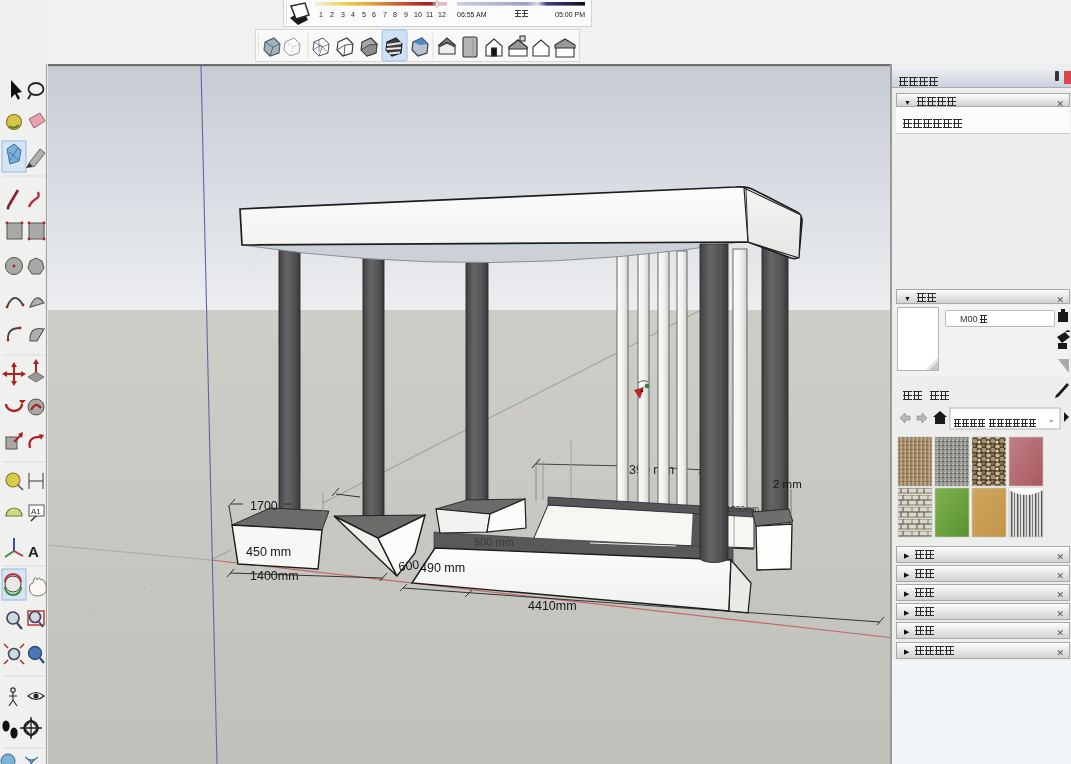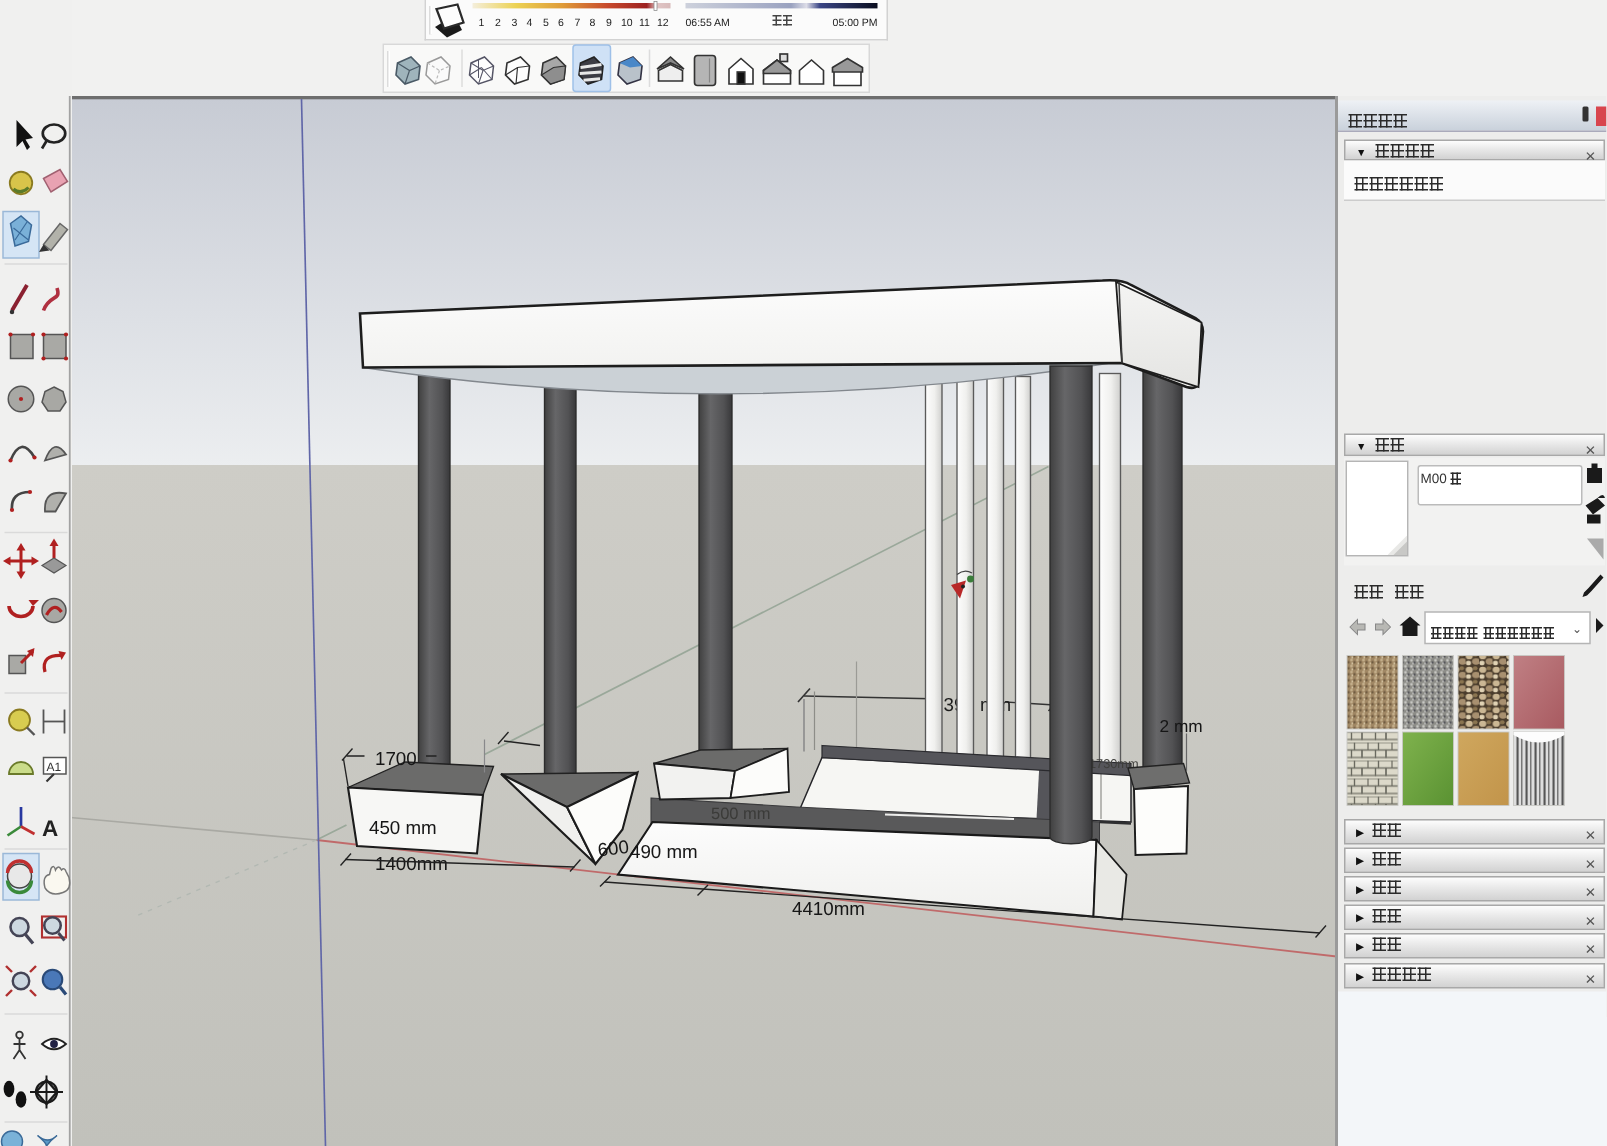--- a/index.html
+++ b/index.html
@@ -451,21 +451,21 @@
 <span class="g"></span><span class="g"></span><span class="g"></span><span class="g"></span><span class="g"></span><span class="g"></span>
 </div>
 
 <div class="hdr" style="top:289px;height:15px"><span class="tri">▼</span><span class="g"></span><span class="g"></span><span class="x">✕</span></div>
 <div class="abs" style="left:896px;top:305px;width:174px;height:72px;background:#f2f2f1"></div>
 <div class="abs" style="left:897px;top:307px;width:42px;height:64px;background:#fff;border:1px solid #b5b5b5"></div>
 <svg class="abs" style="left:925px;top:357px" width="14" height="14">
       <polygon points="13,0 13,13 0,13" fill="#e8e8e6"></polygon>
       <polygon points="13,4 13,13 4,13" fill="#c8c8c6"></polygon>
     </svg>
-<div class="abs" style="left:945px;top:310px;width:110px;height:27px;background:#fff;border:1px solid #bbb;border-radius:2px;font-size:9px;color:#333;padding:3px 0 0 1px">M00 <span class="g g8"></span></div>
+<div class="abs" style="left:945px;top:310px;width:110px;height:17px;background:#fff;border:1px solid #bbb;border-radius:2px;font-size:9px;color:#333;padding:3px 0 0 14px">M00 <span class="g g8"></span></div>
 <svg class="abs" style="left:1056px;top:307px" width="15" height="70" viewBox="0 0 15 70">
 <rect x="2" y="5" width="10" height="10" fill="#1a1a1a"></rect>
       <rect x="5" y="2" width="4" height="4" fill="#1a1a1a"></rect>
 <path d="M1,30 l8,-5 5,5 -8,6 z M9,25 q4,-4 5,0" fill="#1a1a1a"></path>
 <rect x="2" y="36" width="9" height="6" fill="#1a1a1a"></rect>
 <polygon points="2,52 13,52 13,66" fill="#aaa"></polygon>
 </svg>
 
 <div class="abs" style="left:896px;top:378px;width:174px;height:25px;background:#ededec;padding:7px 0 0 7px">
 <span class="g"></span><span class="g"></span><span style="display:inline-block;width:7px"></span><span class="g"></span><span class="g"></span>

